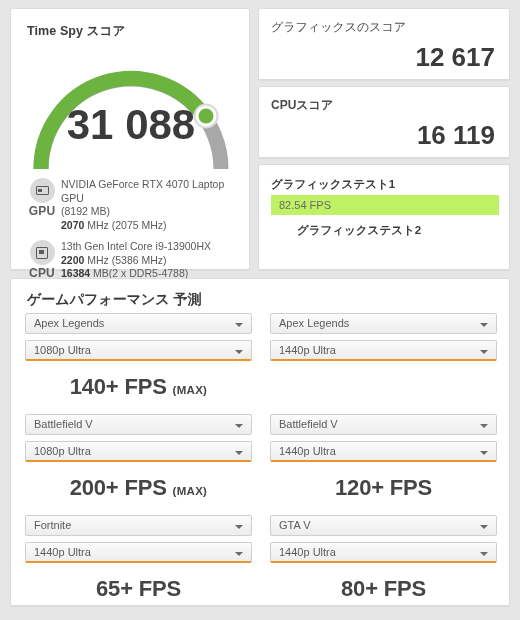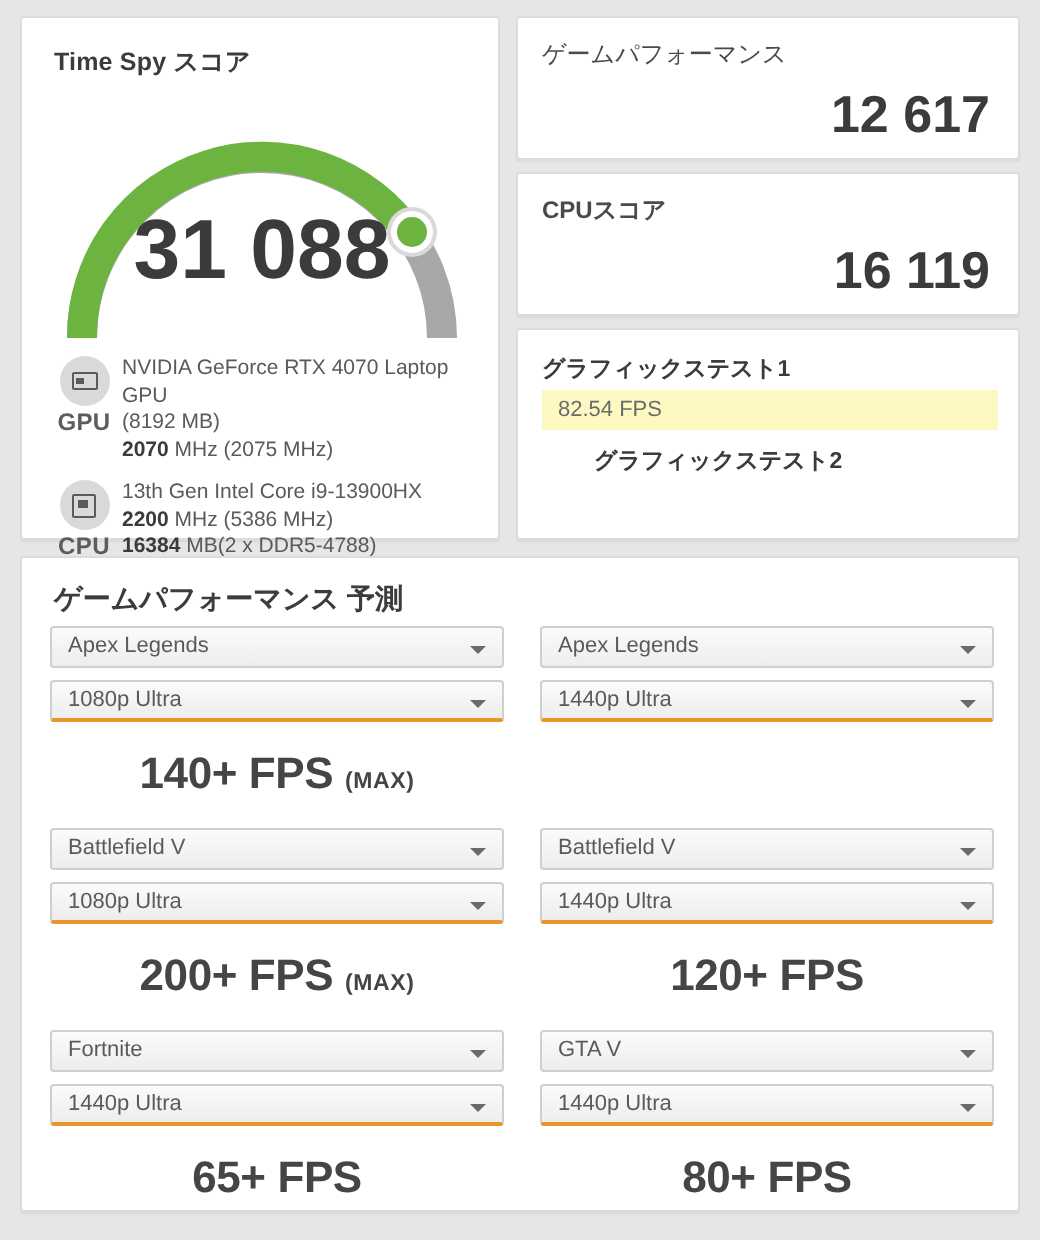--- a/index.html
+++ b/index.html
@@ -155,21 +155,21 @@
   
   #gfx-tests-panel { left: 258px; top: 164px; width: 252px; height: 106px; }
   .test-block { position: absolute; left: 12px; width: 228px; }
   .test-label {
     font-size: 11.5px;
     font-weight: bold;
     color: #3b3b3b;
     margin-bottom: 3px;
   }
   .test-value {
-    background: #fef9c3;
+    background: #bef264;
     font-size: 11px;
     color: #6a6a6a;
     padding: 4px 8px;
     box-sizing: border-box;
   }
 
   
   #game-panel {
     left: 10px; top: 278px;
     width: 500px; height: 328px;
@@ -281,21 +281,21 @@
           <div>13th Gen Intel Core i9-13900HX</div>
           <div><span class="b">2200</span><span> MHz (5386 MHz)</span></div>
           <div><span class="b">16384</span><span> MB(2 x DDR5-4788)</span></div>
         </div>
       </div>
 
     </div>
   </div>
 
   <div class="panel" id="gfx-score-panel">
-    <div class="mini-title">ゲームパフォーマンス</div>
+    <div class="mini-title">グラフィックスのスコア</div>
     <div class="mini-value">12 617</div>
   </div>
 
   <div class="panel" id="cpu-score-panel">
     <div class="mini-title bold">CPUスコア</div>
     <div class="mini-value">16 119</div>
   </div>
 
   <div class="panel" id="gfx-tests-panel">
     <div class="test-block" style="top:12px;">

